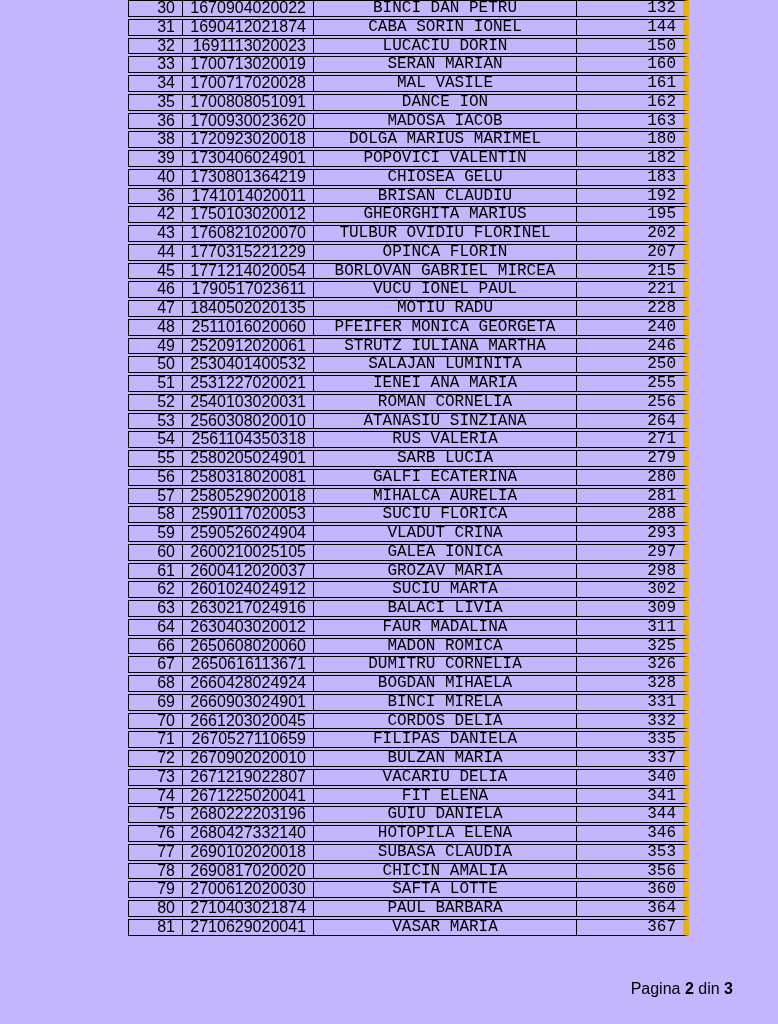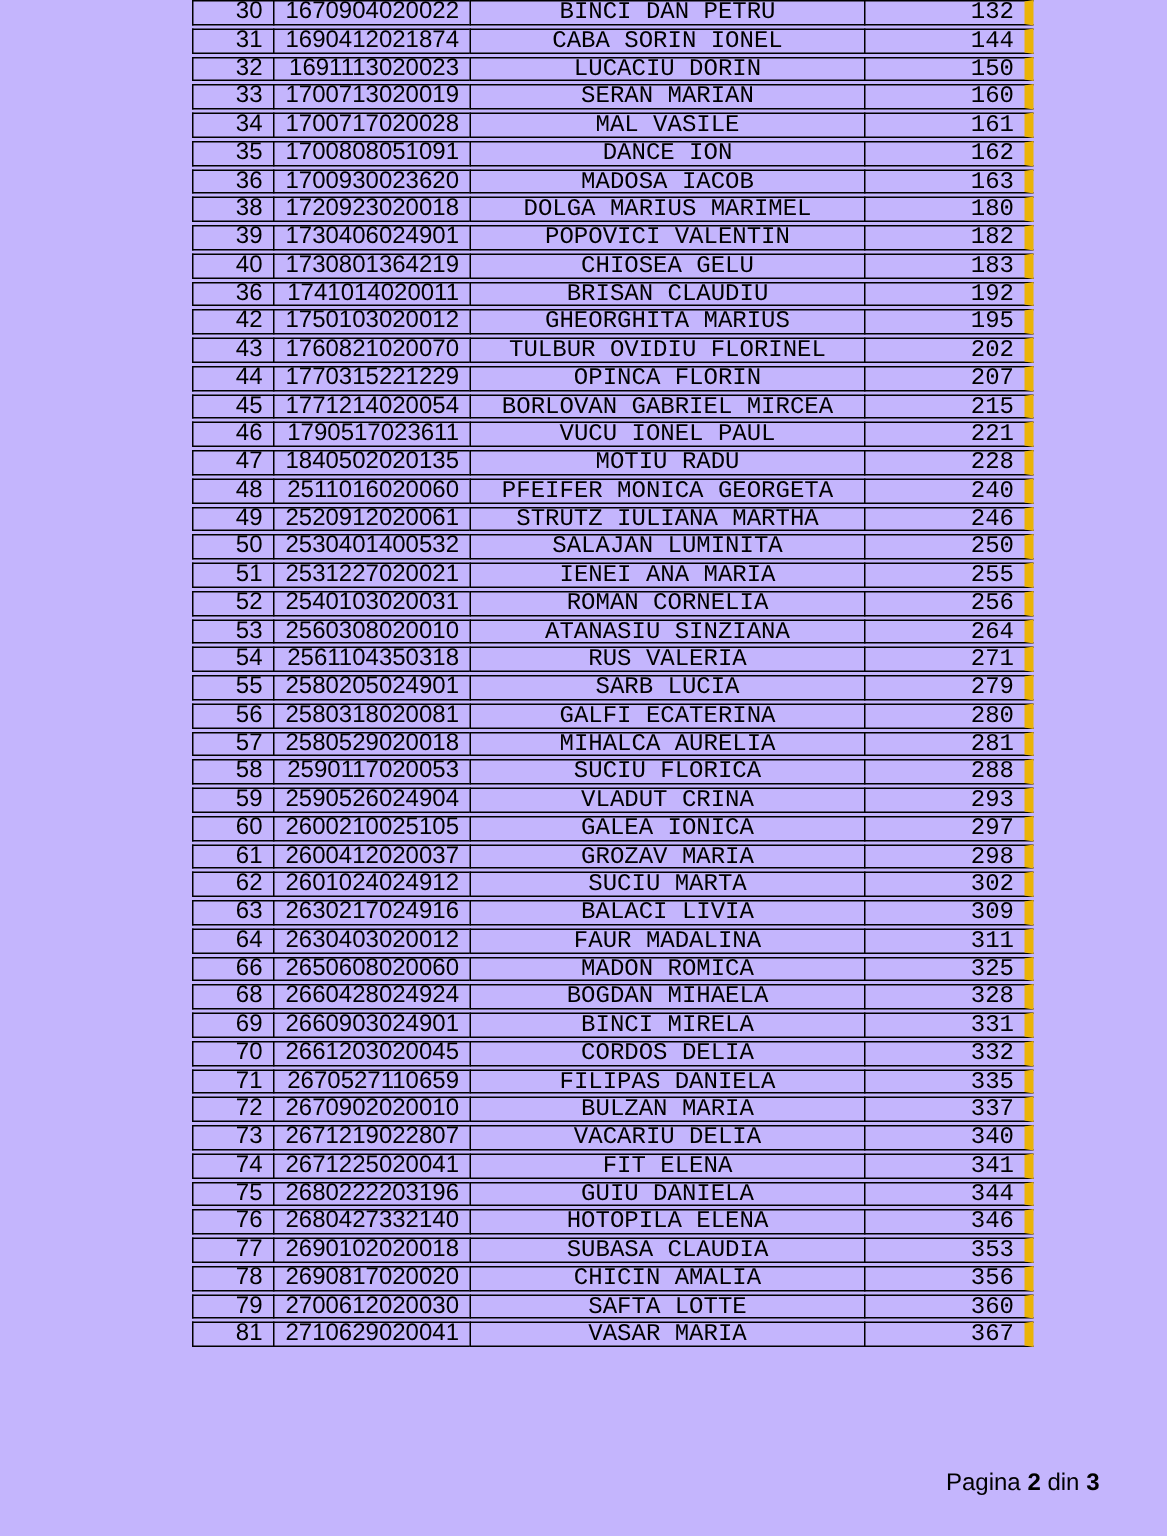--- a/index.html
+++ b/index.html
@@ -276,20 +276,26 @@
     <td class="c-name">FAUR MADALINA</td>
     <td class="c-val">311</td>
   </tr>
         <tr>
     <td class="c-nr">66</td>
     <td class="c-id">2650608020060</td>
     <td class="c-name">MADON ROMICA</td>
     <td class="c-val">325</td>
   </tr>
         <tr>
+    <td class="c-nr">67</td>
+    <td class="c-id">2650616113671</td>
+    <td class="c-name">DUMITRU CORNELIA</td>
+    <td class="c-val">326</td>
+  </tr>
+        <tr>
     <td class="c-nr">68</td>
     <td class="c-id">2660428024924</td>
     <td class="c-name">BOGDAN MIHAELA</td>
     <td class="c-val">328</td>
   </tr>
         <tr>
     <td class="c-nr">69</td>
     <td class="c-id">2660903024901</td>
     <td class="c-name">BINCI MIRELA</td>
     <td class="c-val">331</td>
@@ -346,20 +352,26 @@
     <td class="c-nr">78</td>
     <td class="c-id">2690817020020</td>
     <td class="c-name">CHICIN AMALIA</td>
     <td class="c-val">356</td>
   </tr>
         <tr>
     <td class="c-nr">79</td>
     <td class="c-id">2700612020030</td>
     <td class="c-name">SAFTA LOTTE</td>
     <td class="c-val">360</td>
+  </tr>
+        <tr>
+    <td class="c-nr">80</td>
+    <td class="c-id">2710403021874</td>
+    <td class="c-name">PAUL BARBARA</td>
+    <td class="c-val">364</td>
   </tr>
         <tr>
     <td class="c-nr">81</td>
     <td class="c-id">2710629020041</td>
     <td class="c-name">VASAR MARIA</td>
     <td class="c-val">367</td>
   </tr>
       </tbody>
   </table>
 

